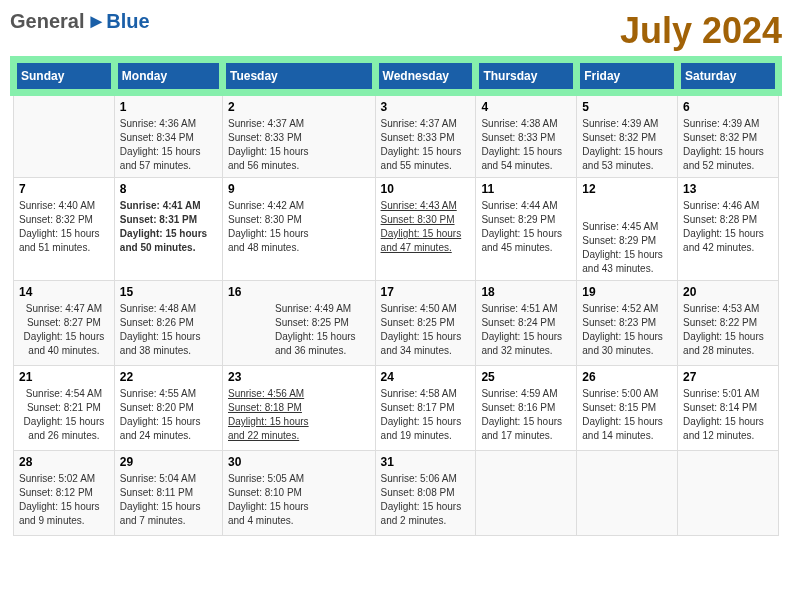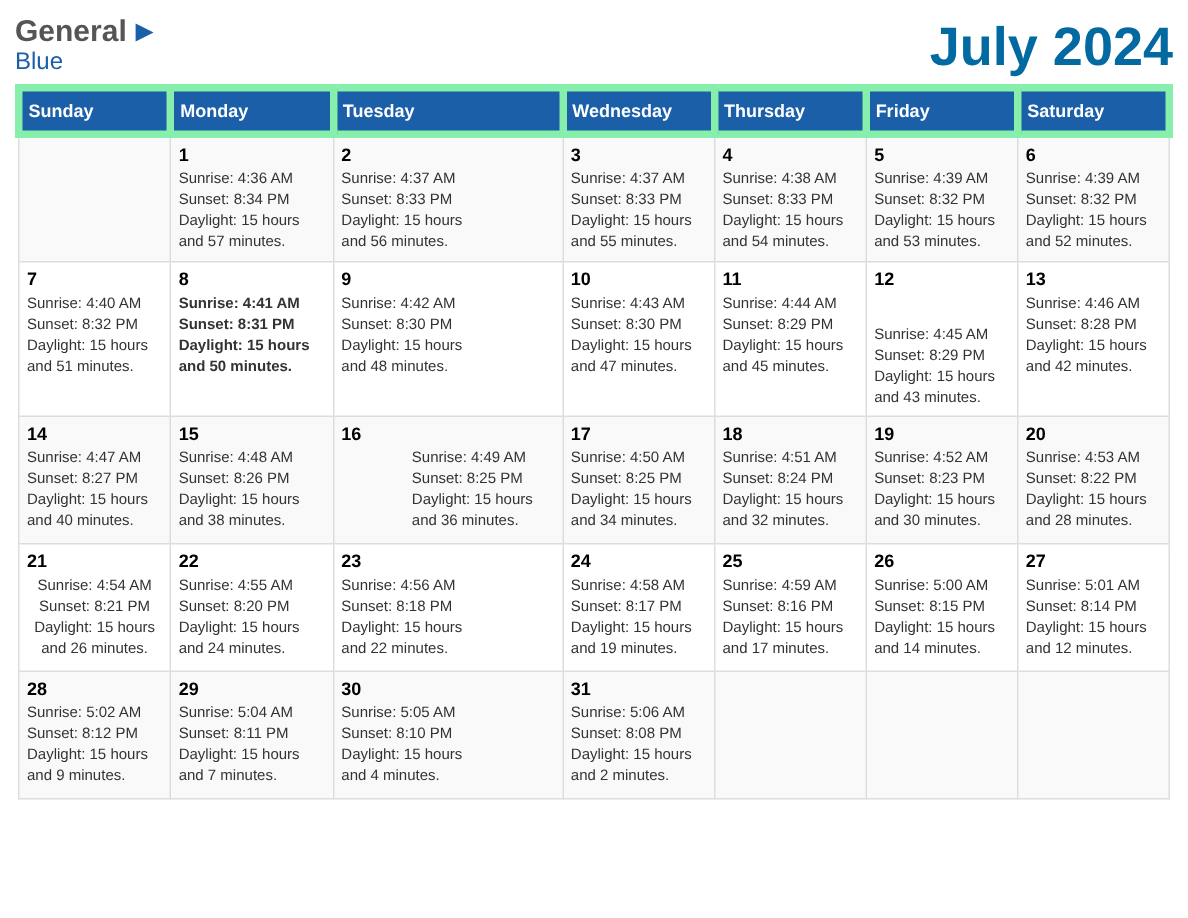--- a/index.html
+++ b/index.html
@@ -11,50 +11,49 @@
       padding: 10px;
     }
     .header-area {
       display: flex;
       justify-content: space-between;
       align-items: flex-start;
       margin-bottom: 4px;
     }
     .logo {
       display: flex;
-      flex-direction: column;
       align-items: flex-start;
     }
     .title-area {
       text-align: right;
     }
     .month-title {
       font-size: 36px;
       font-weight: bold;
-      color: #0369a1;
+      color: #a16207;
     }
     .location-title {
       font-size: 14px;
       color: #333;
       font-weight: bold;
     }
     table {
       width: 100%;
       border-collapse: collapse;
       font-size: 11px;
     }
     thead tr {
       background-color: #1a5fa8;
       color: white;
     }
     thead th {
       padding: 6px 4px;
       text-align: left;
       font-size: 12px;
-      border: 5px solid #86efac;
+      border: 7px solid #86efac;
     }
     tbody tr {
       vertical-align: top;
     }
     tbody tr:nth-child(odd) {
       background-color: #f9f9f9;
     }
     tbody tr:nth-child(even) {
       background-color: #ffffff;
     }
@@ -79,22 +78,22 @@
       display: flex;
       align-items: center;
     }
     .logo-text-general {
       color: #555;
       font-size: 20px;
       font-weight: bold;
     }
     .logo-text-blue {
       color: #1a5fa8;
-      font-size: 16px;
-      font-weight: normal;
+      font-size: 20px;
+      font-weight: bold;
     }
     .logo-bird {
       color: #1a5fa8;
       font-size: 20px;
       margin-left: 2px;
     }
   </style>
 </head>
 <body>
 
@@ -186,21 +185,21 @@
         </td>
         <td>
           <span class="day-number">9</span>
           <div class="day-info" style="white-space: pre-line;">Sunrise: 4:42 AM
 Sunset: 8:30 PM
 Daylight: 15 hours
 and 48 minutes.</div>
         </td>
         <td>
           <span class="day-number">10</span>
-          <div class="day-info" style="white-space: pre-line;">Sunrise: 4:43 AM
+          <div class="day-info" style="white-space: pre-line; text-decoration: underline;">Sunrise: 4:43 AM
 Sunset: 8:30 PM
 Daylight: 15 hours
 and 47 minutes.</div>
         </td>
         <td>
           <span class="day-number">11</span>
           <div class="day-info" style="white-space: pre-line;">Sunrise: 4:44 AM
 Sunset: 8:29 PM
 Daylight: 15 hours
 and 45 minutes.</div>
@@ -216,21 +215,21 @@
           <span class="day-number">13</span>
           <div class="day-info" style="white-space: pre-line;">Sunrise: 4:46 AM
 Sunset: 8:28 PM
 Daylight: 15 hours
 and 42 minutes.</div>
         </td>
       </tr>
       <tr>
         <td>
           <span class="day-number">14</span>
-          <div class="day-info" style="white-space: pre-line;">Sunrise: 4:47 AM
+          <div class="day-info" style="white-space: pre-line; text-align: center;">Sunrise: 4:47 AM
 Sunset: 8:27 PM
 Daylight: 15 hours
 and 40 minutes.</div>
         </td>
         <td>
           <span class="day-number">15</span>
           <div class="day-info" style="white-space: pre-line;">Sunrise: 4:48 AM
 Sunset: 8:26 PM
 Daylight: 15 hours
 and 38 minutes.</div>
@@ -281,21 +280,21 @@
         </td>
         <td>
           <span class="day-number">22</span>
           <div class="day-info" style="white-space: pre-line;">Sunrise: 4:55 AM
 Sunset: 8:20 PM
 Daylight: 15 hours
 and 24 minutes.</div>
         </td>
         <td>
           <span class="day-number">23</span>
-          <div class="day-info" style="white-space: pre-line;">Sunrise: 4:56 AM
+          <div class="day-info" style="white-space: pre-line; text-decoration: underline;">Sunrise: 4:56 AM
 Sunset: 8:18 PM
 Daylight: 15 hours
 and 22 minutes.</div>
         </td>
         <td>
           <span class="day-number">24</span>
           <div class="day-info" style="white-space: pre-line;">Sunrise: 4:58 AM
 Sunset: 8:17 PM
 Daylight: 15 hours
 and 19 minutes.</div>

